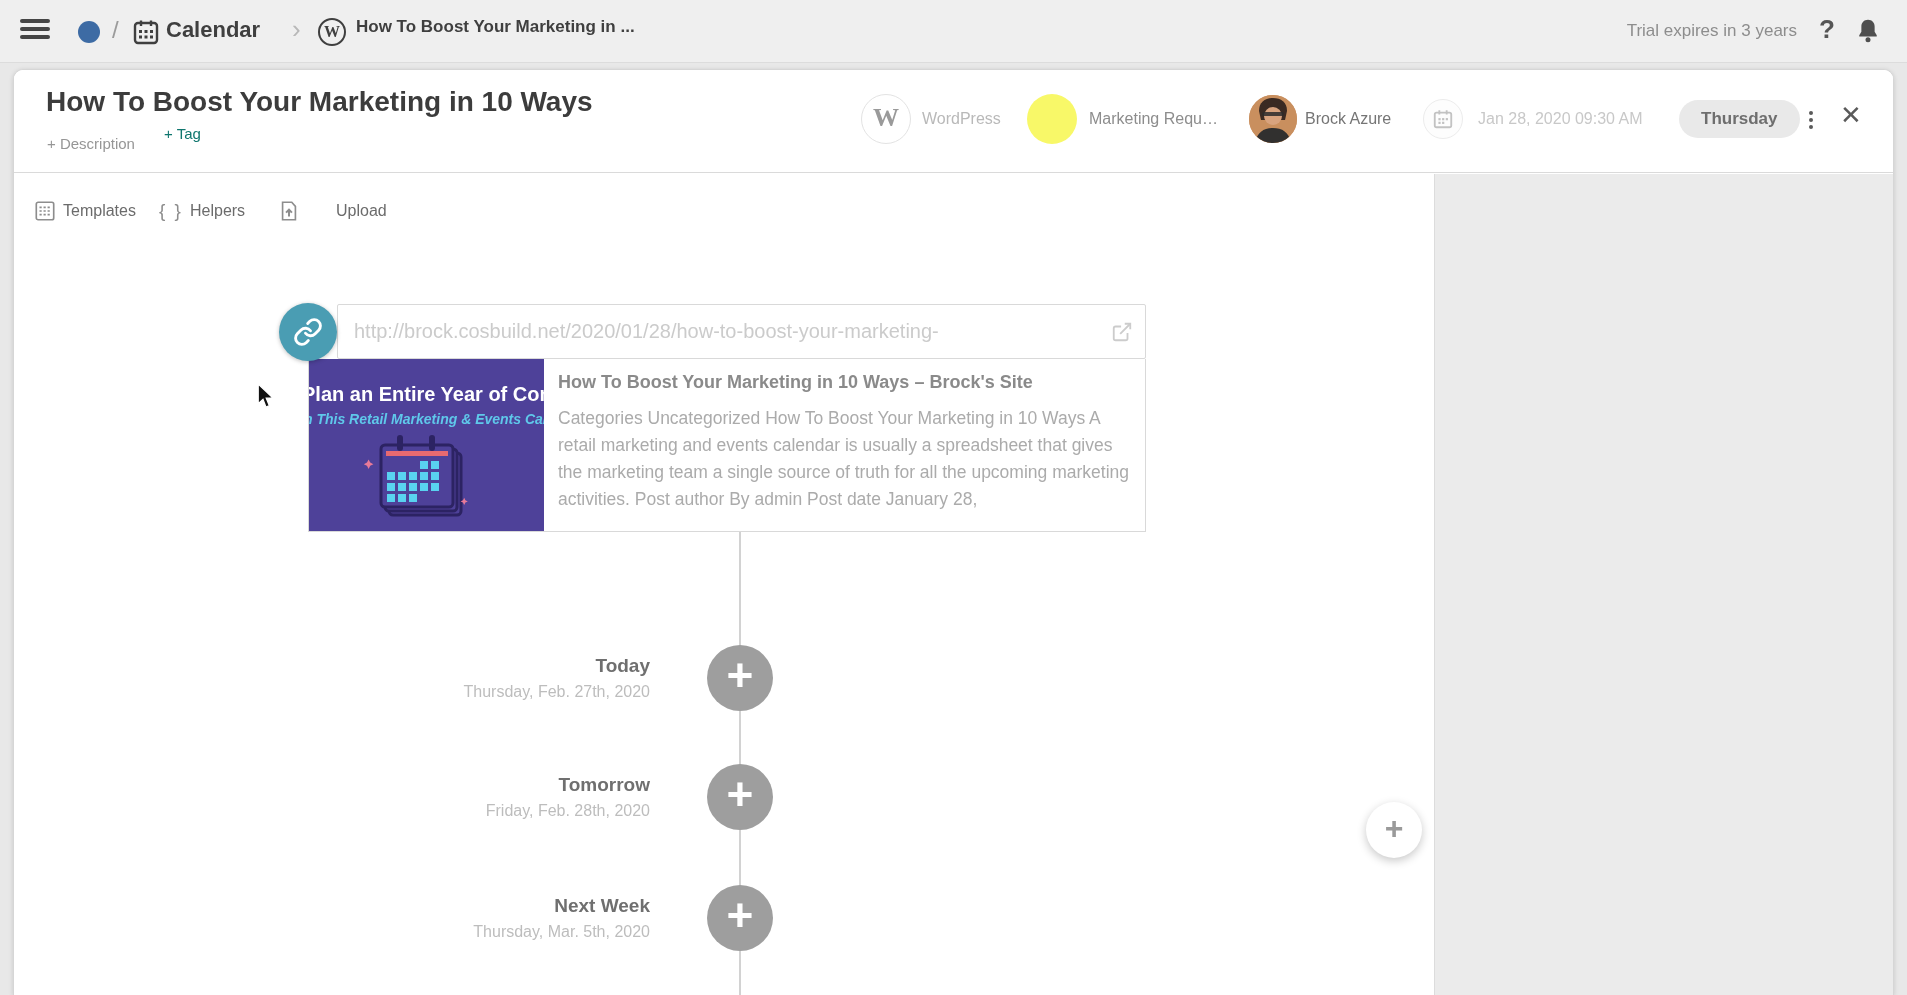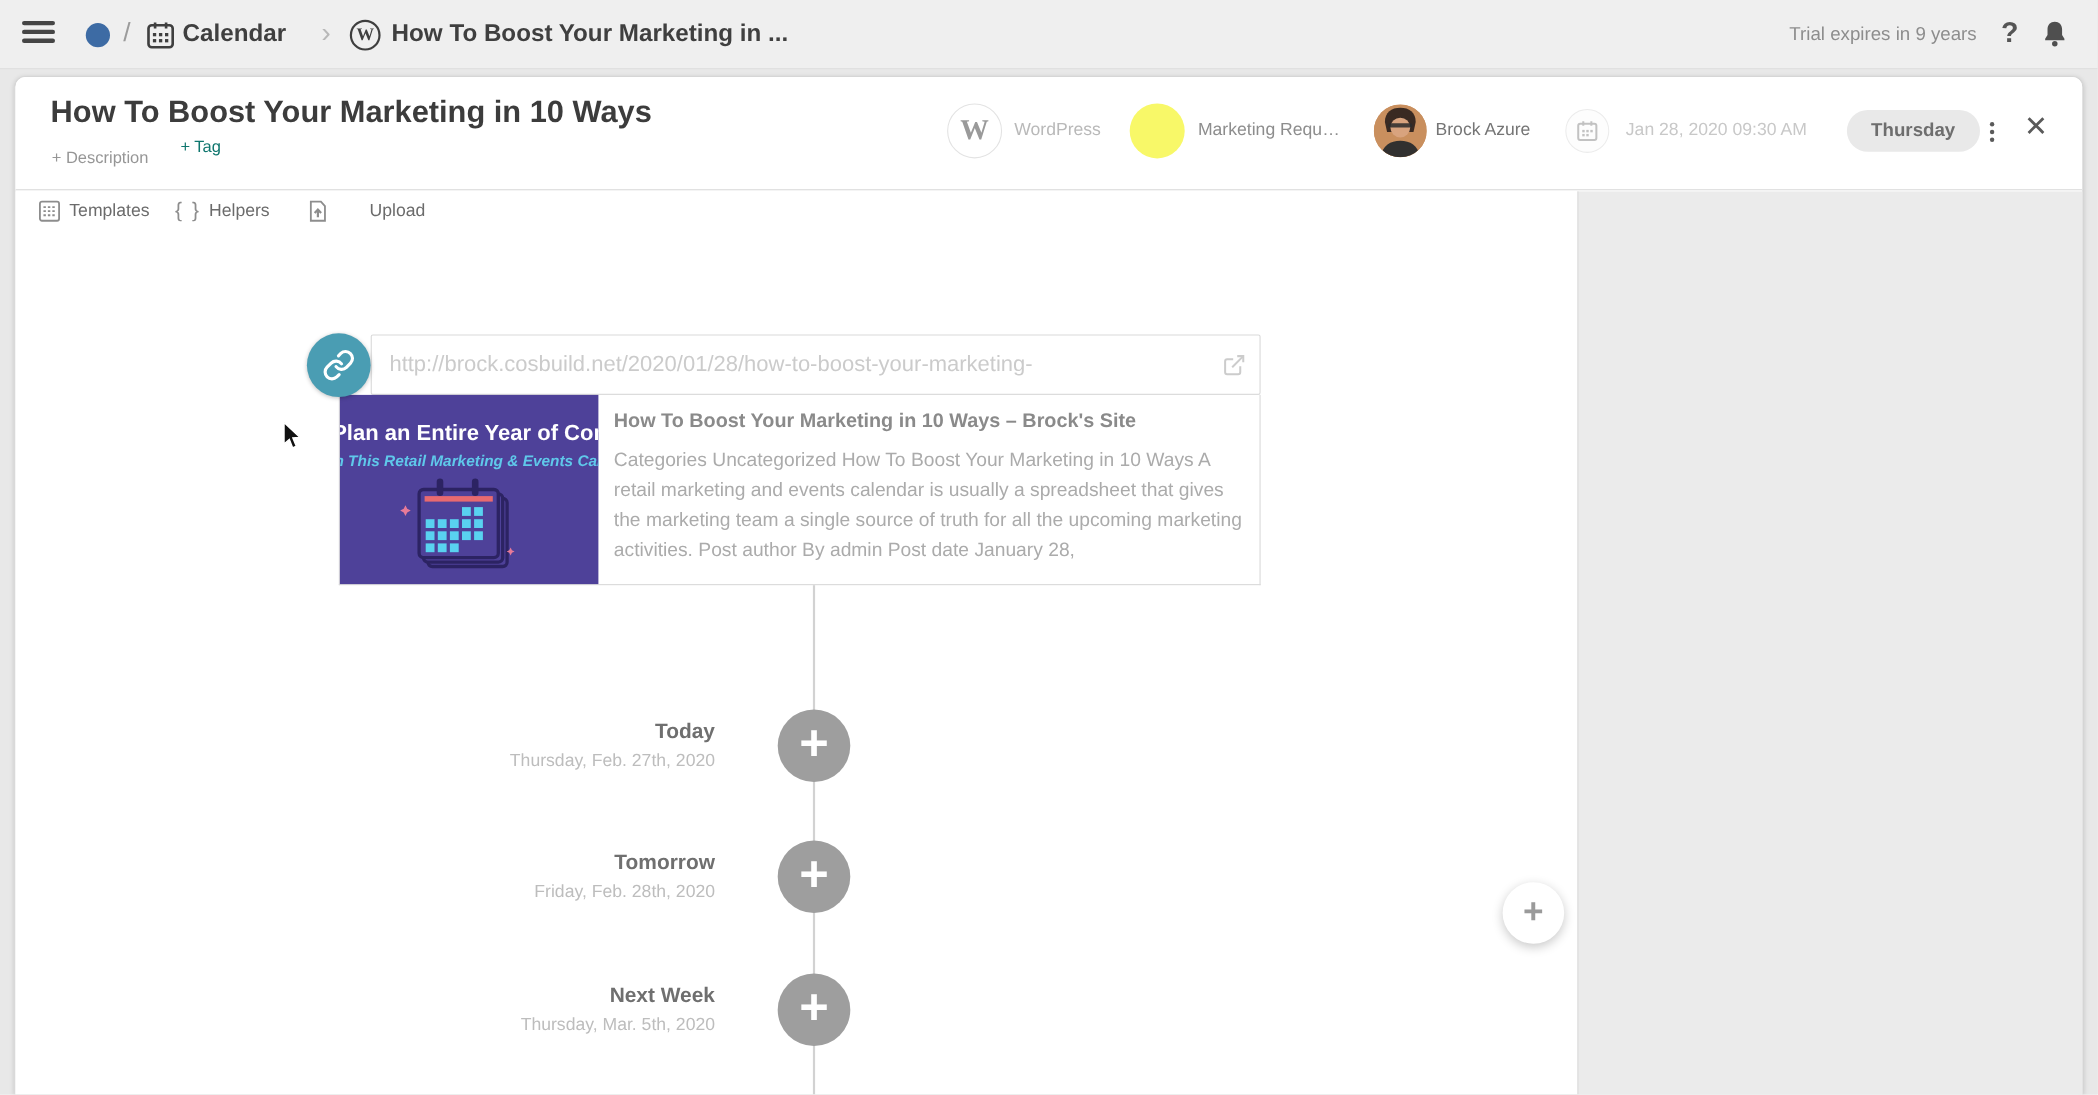--- a/index.html
+++ b/index.html
@@ -13,21 +13,21 @@
   .hamburger { position:absolute; left:20px; top:19px; width:30px; height:26px; cursor:pointer; }
   .hamburger span { display:block; height:4px; background:#454545; border-radius:2px; margin-bottom:4px; }
   .proj-dot { position:absolute; left:78px; top:21px; width:22px; height:22px; border-radius:50%; background:#3d6ba4; }
   .bc-sep { position:absolute; left:112px; top:16px; font-size:24px; color:#9b9b9b; font-weight:300; }
   .bc-cal-icon { position:absolute; left:132px; top:18px; }
   .bc-app { position:absolute; left:166px; top:17px; font-size:22px; font-weight:bold; color:#3f3f3f; cursor:pointer; }
   .bc-chev { position:absolute; left:292px; top:14px; font-size:26px; color:#b8b8b8; }
   .bc-wp { position:absolute; left:318px; top:18px; width:28px; height:28px; border:2px solid #3f3f3f;
     border-radius:50%; color:#3f3f3f; font-family:"Liberation Serif", serif; font-weight:bold;
     font-size:16px; text-align:center; line-height:24px; }
-  .bc-item { position:absolute; left:356px; top:17px; font-size:22px; font-weight:bold; color:#3f3f3f;
+  .bc-item { position:absolute; left:356px; top:17px; font-size:17px; font-weight:bold; color:#3f3f3f;
     white-space:nowrap; cursor:pointer; }
   .trial { position:absolute; right:110px; top:21px; font-size:17px; color:#8d8d8d; }
   .help-btn { position:absolute; right:72px; top:14px; font-size:26px; font-weight:bold; color:#555; cursor:pointer; }
   .bell-btn { position:absolute; right:24px; top:16px; cursor:pointer; }
 
   
   .card { position:absolute; left:13px; top:69px; width:1881px; height:926px;
     background:#ffffff; border:1px solid #d6d6d6; border-bottom:none;
     border-radius:10px 10px 0 0; box-shadow:0 1px 5px rgba(0,0,0,0.14); overflow:hidden; }
 
@@ -57,21 +57,21 @@
     display:flex; flex-direction:column; align-items:center; justify-content:center; gap:3px; }
   .kebab i { width:4px; height:4px; border-radius:50%; background:#5a5a5a; }
   .close-btn { position:absolute; left:1826px; top:30px; font-size:26px; color:#5a5a5a; cursor:pointer; }
 
   
   .card-body { position:absolute; left:0; top:104px; width:100%; height:822px; background:#fff; }
   .side-panel { position:absolute; left:1420px; top:0; width:459px; height:822px;
     background:#ebebeb; border-left:1px solid #dcdcdc; }
 
   
-  .tool { position:absolute; top:3px; height:30px; display:flex; align-items:center; gap:7px;
+  .tool { position:absolute; top:22px; height:30px; display:flex; align-items:center; gap:7px;
     font-size:16px; color:#6b6b6b; cursor:pointer; }
   .tool-templates { left:20px; }
   .tool-helpers { left:145px; }
   .tool-upload { left:265px;gap:37px; }
   .brace-glyph { font-size:19px; color:#8d8d8d; letter-spacing:2px; }
 
   
   .url-card { position:absolute; left:323px; top:130px; width:809px; height:55px; background:#fff;
     border:1px solid #d9d9d9; border-radius:2px; display:flex; align-items:center; }
   .url-text { flex:1; margin-left:16px; font-size:20px; color:#cbcbcb; white-space:nowrap;
@@ -133,21 +133,21 @@
             <rect x="7" y="17.5" width="3" height="3"></rect>
             <rect x="12.5" y="17.5" width="3" height="3"></rect>
             <rect x="18" y="17.5" width="3" height="3"></rect>
           </g>
         </svg>
     </div>
     <div class="bc-app">Calendar</div>
     <div class="bc-chev">›</div>
     <div class="bc-wp">W</div>
     <div class="bc-item">How To Boost Your Marketing in ...</div>
-    <div class="trial">Trial expires in 9 years</div>
+    <div class="trial">Trial expires in 3 years</div>
     <div class="help-btn">?</div>
     <div class="bell-btn">
       <svg width="30" height="30" viewBox="0 0 24 24" fill="#4f4f4f">
           <path d="M12 3c-3.2 0-5.3 2.3-5.3 5.4v4.2L5 15.4v1h14v-1l-1.7-2.8V8.4C17.3 5.3 15.2 3 12 3z"></path>
           <circle cx="12" cy="19" r="2"></circle>
         </svg>
     </div>
   </div>
 
   <div class="card">

